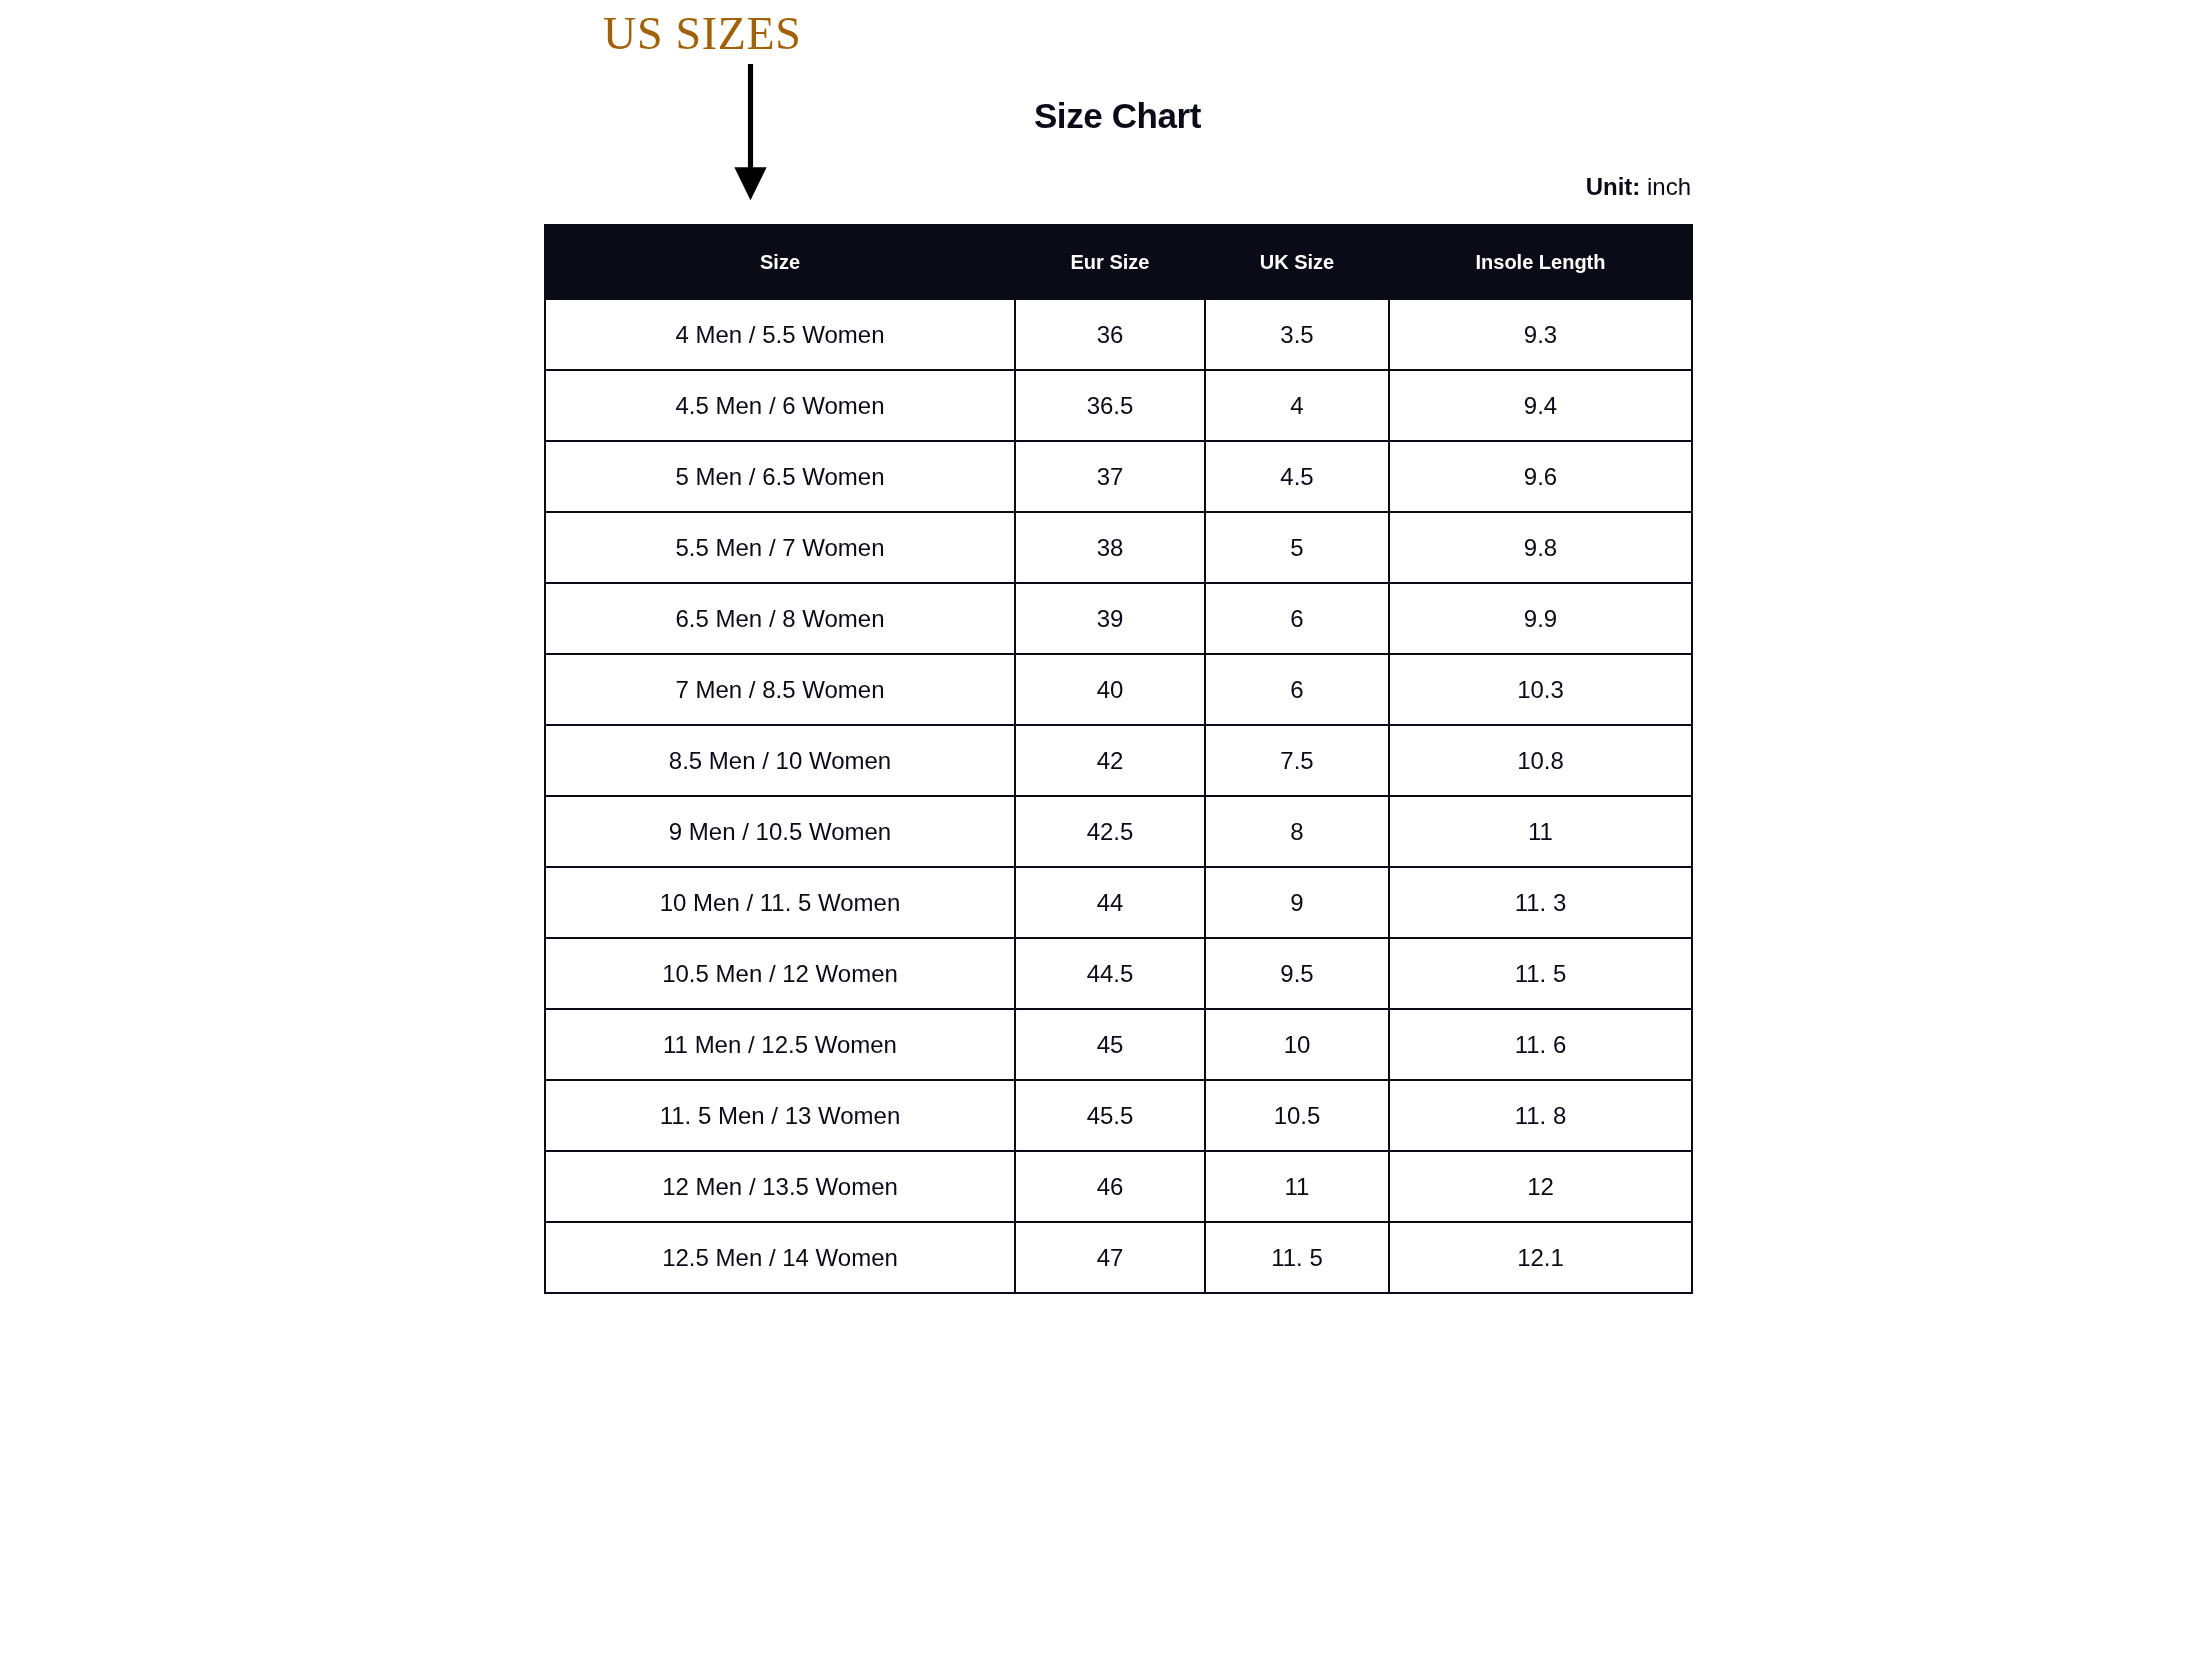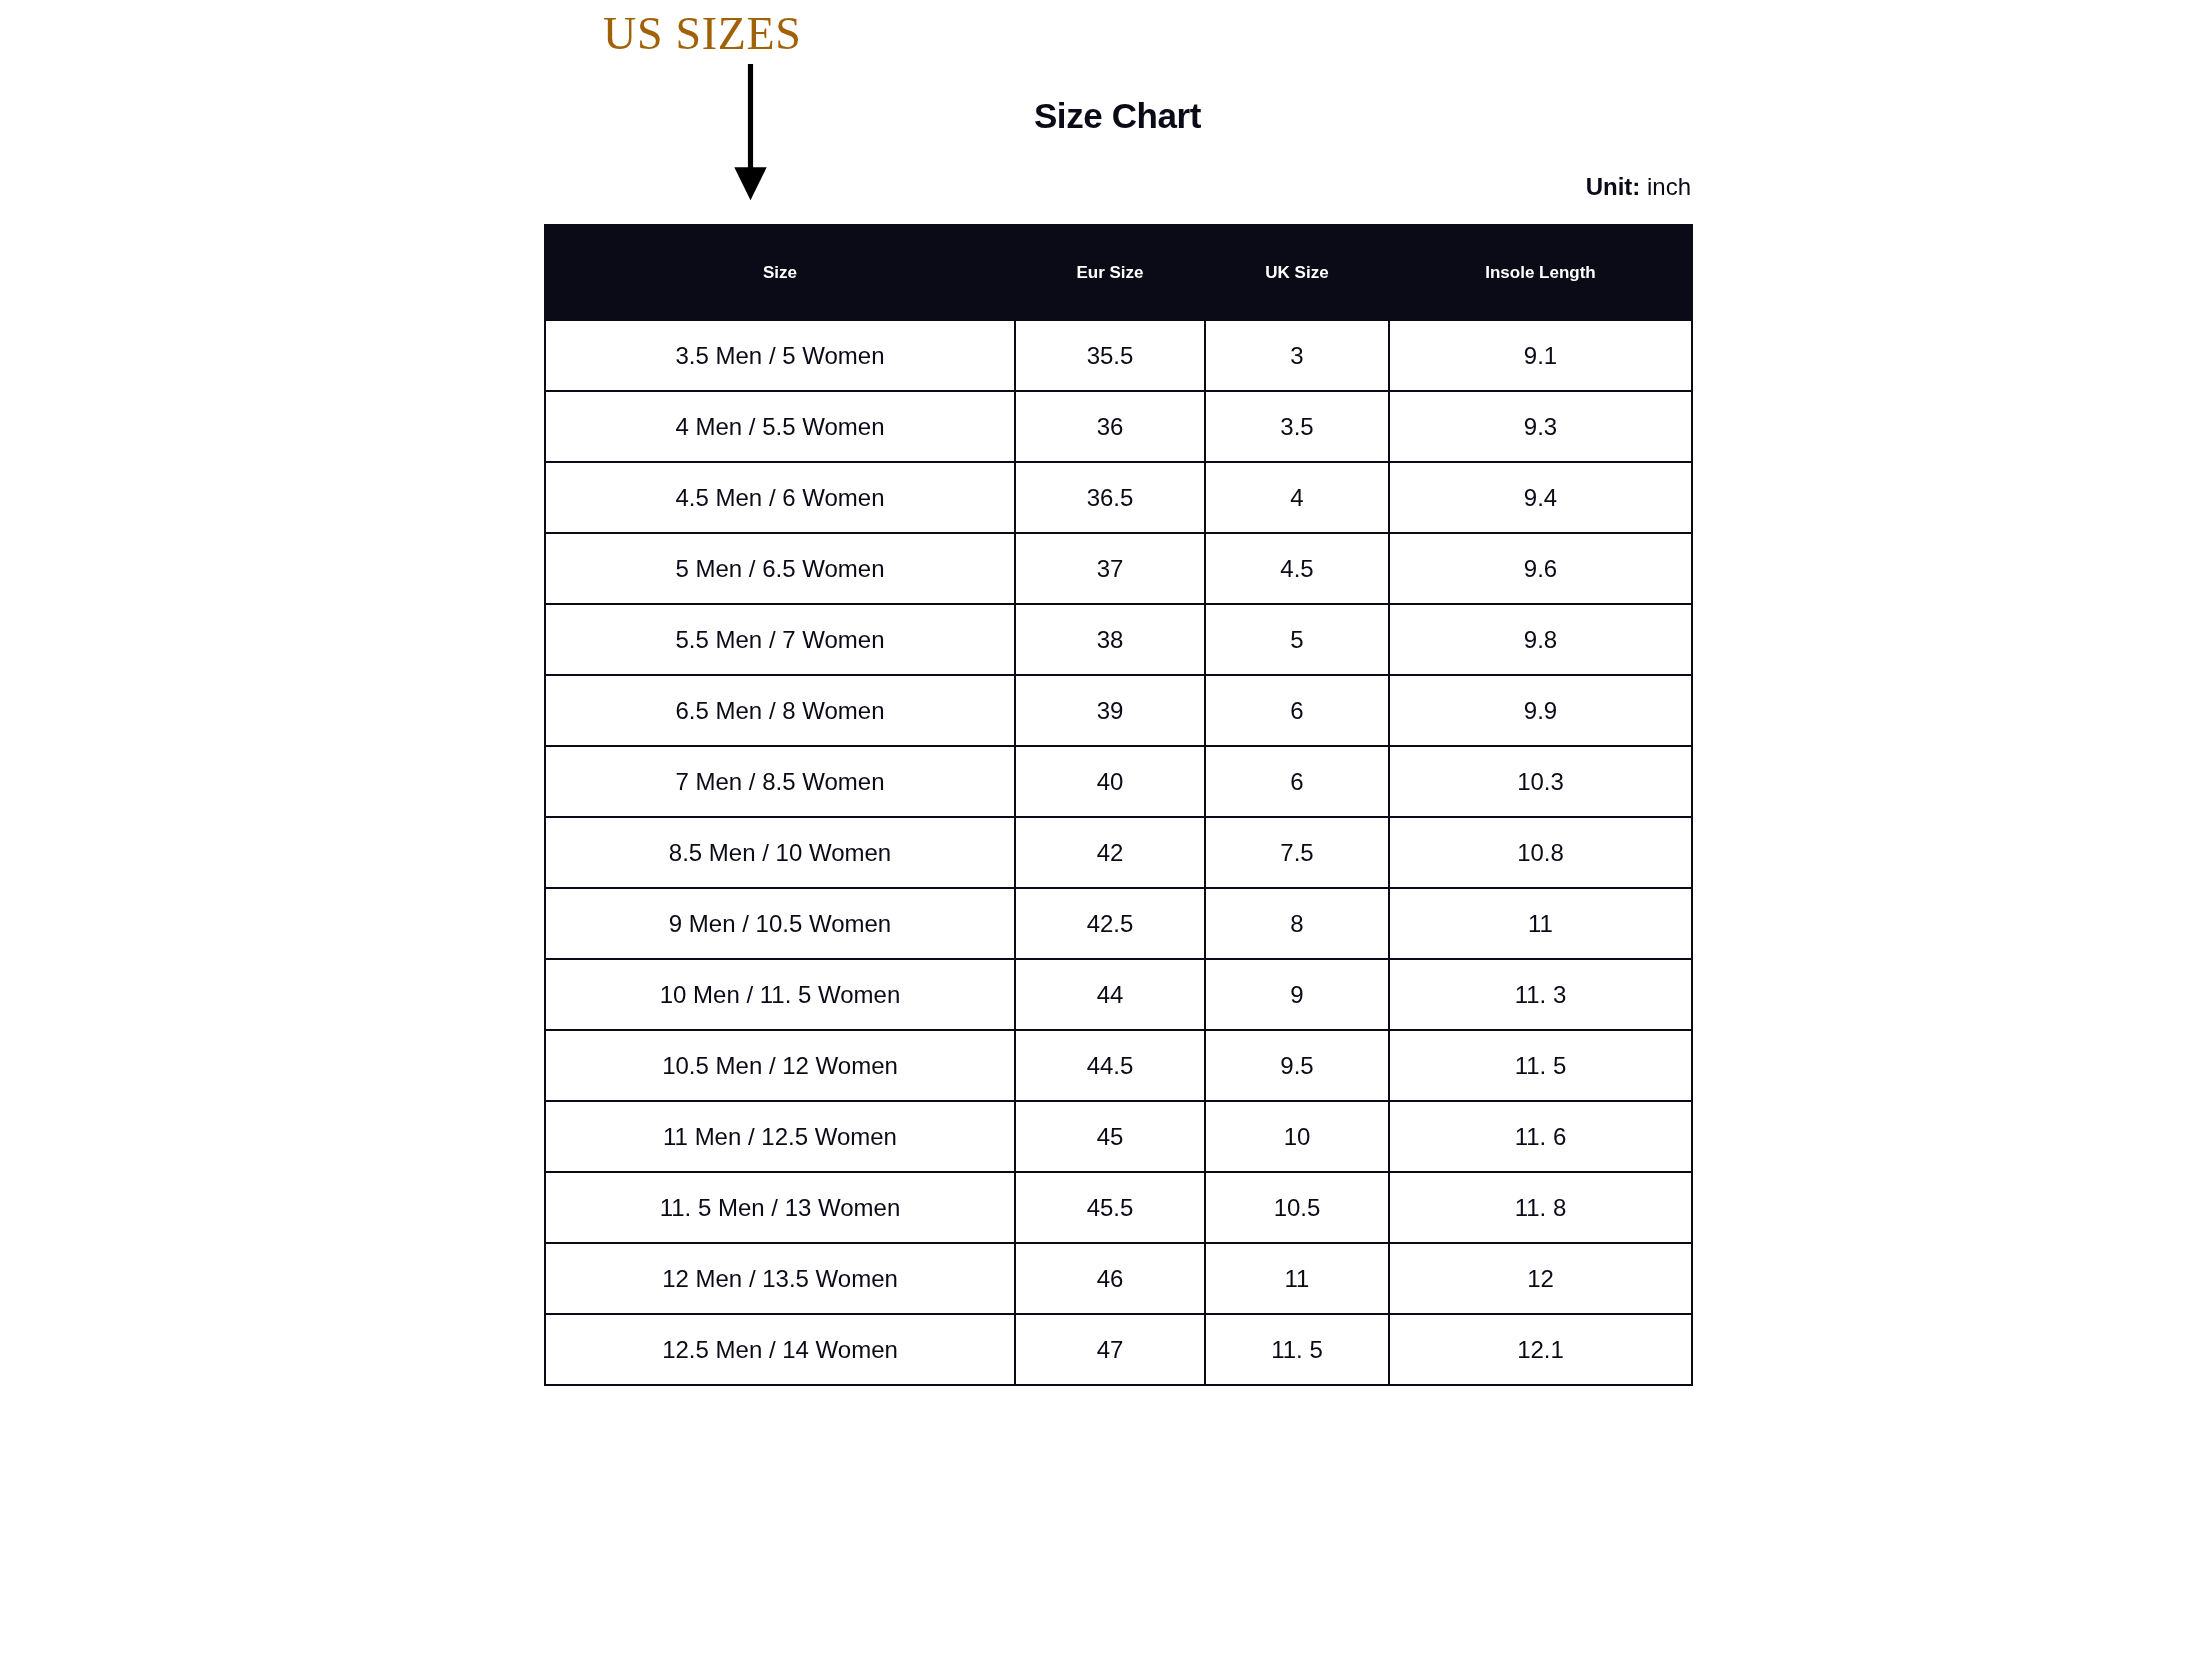--- a/index.html
+++ b/index.html
@@ -83,22 +83,22 @@
     text-align: center;
     font-size: 24px;
     height: 71px;
     padding: 0 4.4px;
     box-sizing: border-box;
   }
   table.size-table thead th {
     background: #0b0b17;
     color: #ffffff;
     font-weight: bold;
-    height: 95px;
-    font-size: 17px;
+    height: 74px;
+    font-size: 20px;
     border-color: #0b0b17;
   }
   table.size-table thead th.div {
     border-left: 2.2px solid #ffffff;
   }
   table.size-table tbody td {
     background: #ffffff;
     color: #0b0b17;
     font-weight: normal;
   }
@@ -136,26 +136,20 @@
     <thead>
       <tr>
         <th>Size</th>
         <th class="div">Eur Size</th>
         <th class="div">UK Size</th>
         <th class="div">Insole Length</th>
       </tr>
     </thead>
     <tbody>
       <tr>
-        <td>3.5 Men / 5 Women</td>
-        <td>35.5</td>
-        <td>3</td>
-        <td>9.1</td>
-      </tr>
-      <tr>
         <td>4 Men / 5.5 Women</td>
         <td>36</td>
         <td>3.5</td>
         <td>9.3</td>
       </tr>
       <tr>
         <td>4.5 Men / 6 Women</td>
         <td>36.5</td>
         <td>4</td>
         <td>9.4</td>

